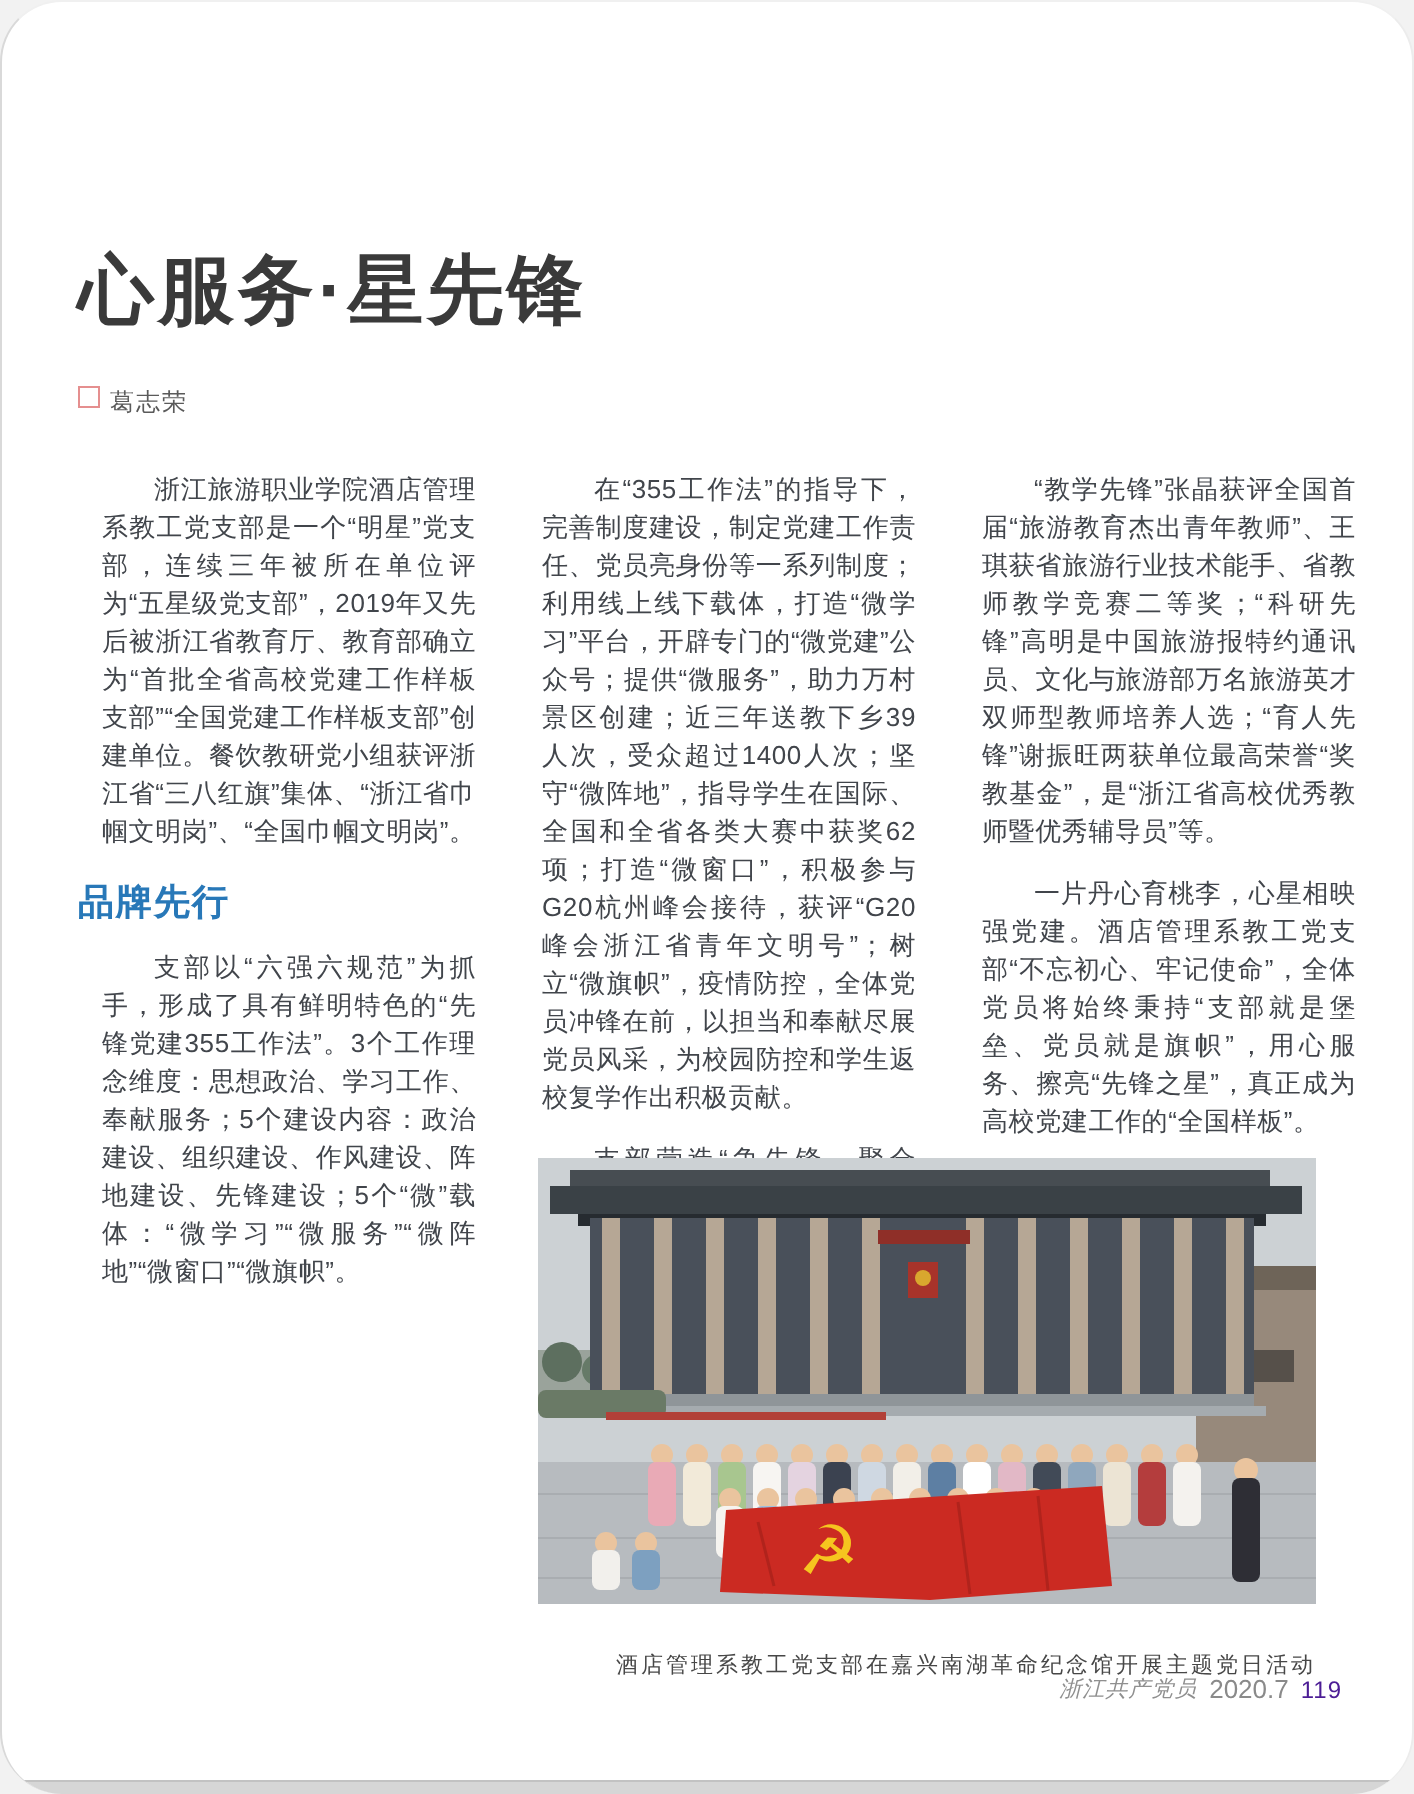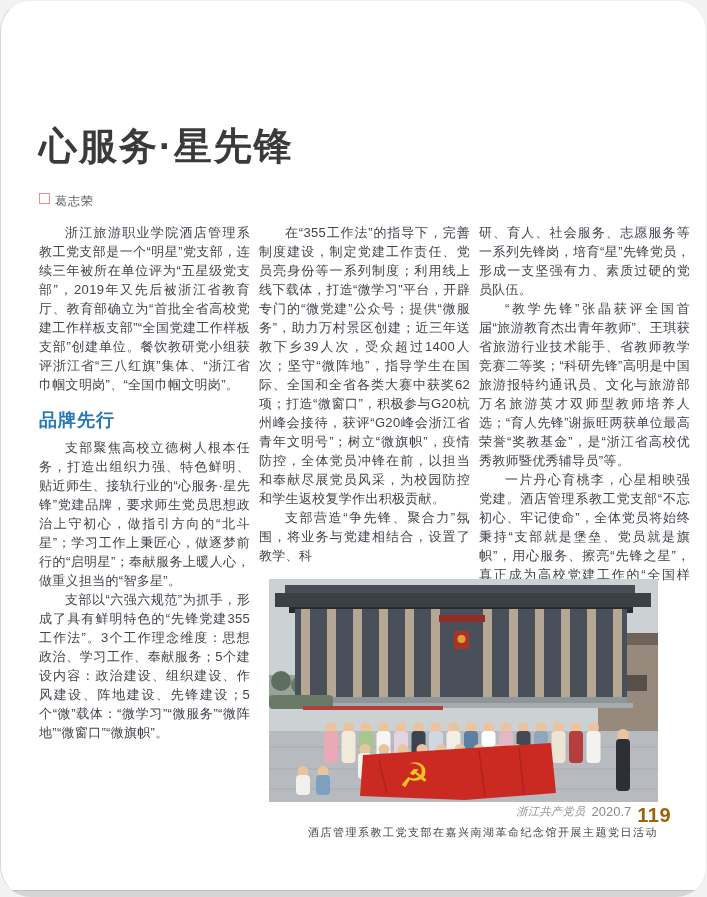--- a/index.html
+++ b/index.html
@@ -10,74 +10,72 @@
     overflow:hidden;box-sizing:border-box;border-radius:31px;
   }
   .page-title{
     position:absolute;left:38px;top:98px;
     font-size:38px;font-weight:700;color:#3a3a3a;letter-spacing:2px;line-height:1.2;
   }
   .byline{position:absolute;left:38px;top:172px;display:flex;align-items:flex-start;gap:5px;margin-top:20px;}
   .byline .sq{width:9px;height:9px;border:1px solid #e58f8f;background:#fff;display:inline-block;}
   .byline .name{font-size:12px;color:#5a5a5a;letter-spacing:1px;}
   .col{position:absolute;top:222px;width:211px;font-size:13px;line-height:19px;color:#41454b;text-align:justify;letter-spacing:0.3px;}
-  .col p{margin:0;text-indent:2em;}
+  .col p{margin:12px;text-indent:2em;}
   .col p.noindent{text-indent:0;}
   .col h2{
     margin:15px 0 7px 0;font-size:18px;line-height:22px;font-weight:700;color:#2878b8;letter-spacing:1px;text-indent:0;
   }
   #col1{left:38px;} #col2{left:258px;} #col3{left:478px;}
   .photo{
     position:absolute;left:268px;top:578px;width:389px;height:223px;overflow:hidden;background:#ccd1d4;
   }
   .photo svg{display:block;width:100%;height:100%;}
   .photo-caption{
     position:absolute;left:268px;top:808px;width:389px;text-align:right;
     font-family:"Liberation Serif","DejaVu Serif",serif;
     font-size:11px;color:#474747;letter-spacing:1.5px;margin-top:16px;
   }
   .footer{
-    position:absolute;top:803px;right:35px;display:flex;align-items:flex-start;gap:6px;
+    position:absolute;top:836px;right:35px;display:flex;align-items:flex-end;gap:6px;
   }
   .footer .logo{
     font-family:"DejaVu Serif","Liberation Serif",serif;font-style:italic;
     font-size:11px;color:#8f8f8f;letter-spacing:0.5px;
   }
   .footer .issue{font-size:13px;color:#8a8a8a;}
-  .footer .pagenum{font-size:20px;font-weight:700;color:#a16207;letter-spacing:0.5px;}
+  .footer .pagenum{font-size:12px;font-weight:400;color:#4c1d95;letter-spacing:0.5px;}
   .bottom-strip{
     position:absolute;left:0;bottom:0;width:100%;height:6px;background:#d6d6d6;border-top:1px solid #c2c2c2;
   }
 </style>
 </head>
 <body>
 
 <div class="page">
 
   <h1 class="page-title">心服务·星先锋</h1>
 
   <div class="byline">
     <span class="sq"></span>
     <span class="name">葛志荣</span>
   </div>
 
   <div class="col" id="col1">
     <p>浙江旅游职业学院酒店管理系教工党支部是一个“明星”党支部，连续三年被所在单位评为“五星级党支部”，2019年又先后被浙江省教育厅、教育部确立为“首批全省高校党建工作样板支部”“全国党建工作样板支部”创建单位。餐饮教研党小组获评浙江省“三八红旗”集体、“浙江省巾帼文明岗”、“全国巾帼文明岗”。</p>
     <h2>品牌先行</h2>
-    <p>支部聚焦高校立德树人根本任务，打造出组织力强、特色鲜明、贴近师生、接轨行业的“心服务·星先锋”党建品牌，要求师生党员思想政治上守初心，做指引方向的“北斗星”；学习工作上秉匠心，做逐梦前行的“启明星”；奉献服务上暖人心，做重义担当的“智多星”。</p>
     <p>支部以“六强六规范”为抓手，形成了具有鲜明特色的“先锋党建355工作法”。3个工作理念维度：思想政治、学习工作、奉献服务；5个建设内容：政治建设、组织建设、作风建设、阵地建设、先锋建设；5个“微”载体：“微学习”“微服务”“微阵地”“微窗口”“微旗帜”。</p>
   </div>
 
   <div class="col" id="col2">
     <p>在“355工作法”的指导下，完善制度建设，制定党建工作责任、党员亮身份等一系列制度；利用线上线下载体，打造“微学习”平台，开辟专门的“微党建”公众号；提供“微服务”，助力万村景区创建；近三年送教下乡39人次，受众超过1400人次；坚守“微阵地”，指导学生在国际、全国和全省各类大赛中获奖62项；打造“微窗口”，积极参与G20杭州峰会接待，获评“G20峰会浙江省青年文明号”；树立“微旗帜”，疫情防控，全体党员冲锋在前，以担当和奉献尽展党员风采，为校园防控和学生返校复学作出积极贡献。</p>
     <p>支部营造“争先锋、聚合力”氛围，将业务与党建相结合，设置了教学、科</p>
   </div>
 
   <div class="col" id="col3">
-    <p class="noindent">研、育人、社会服务、志愿服务等一系列先锋岗，培育“星”先锋党员，形成一支坚强有力、素质过硬的党员队伍。</p>
     <p>“教学先锋”张晶获评全国首届“旅游教育杰出青年教师”、王琪获省旅游行业技术能手、省教师教学竞赛二等奖；“科研先锋”高明是中国旅游报特约通讯员、文化与旅游部万名旅游英才双师型教师培养人选；“育人先锋”谢振旺两获单位最高荣誉“奖教基金”，是“浙江省高校优秀教师暨优秀辅导员”等。</p>
     <p>一片丹心育桃李，心星相映强党建。酒店管理系教工党支部“不忘初心、牢记使命”，全体党员将始终秉持“支部就是堡垒、党员就是旗帜”，用心服务、擦亮“先锋之星”，真正成为高校党建工作的“全国样板”。</p>
   </div>
 
   <div class="photo">
     <svg id="photo-svg" viewBox="0 0 389 223" xmlns="http://www.w3.org/2000/svg">
 
       <rect x="0" y="0" width="389" height="152" fill="#ccd1d4"></rect>
 
       <rect x="329" y="54" width="60" height="100" fill="#97897b"></rect>

